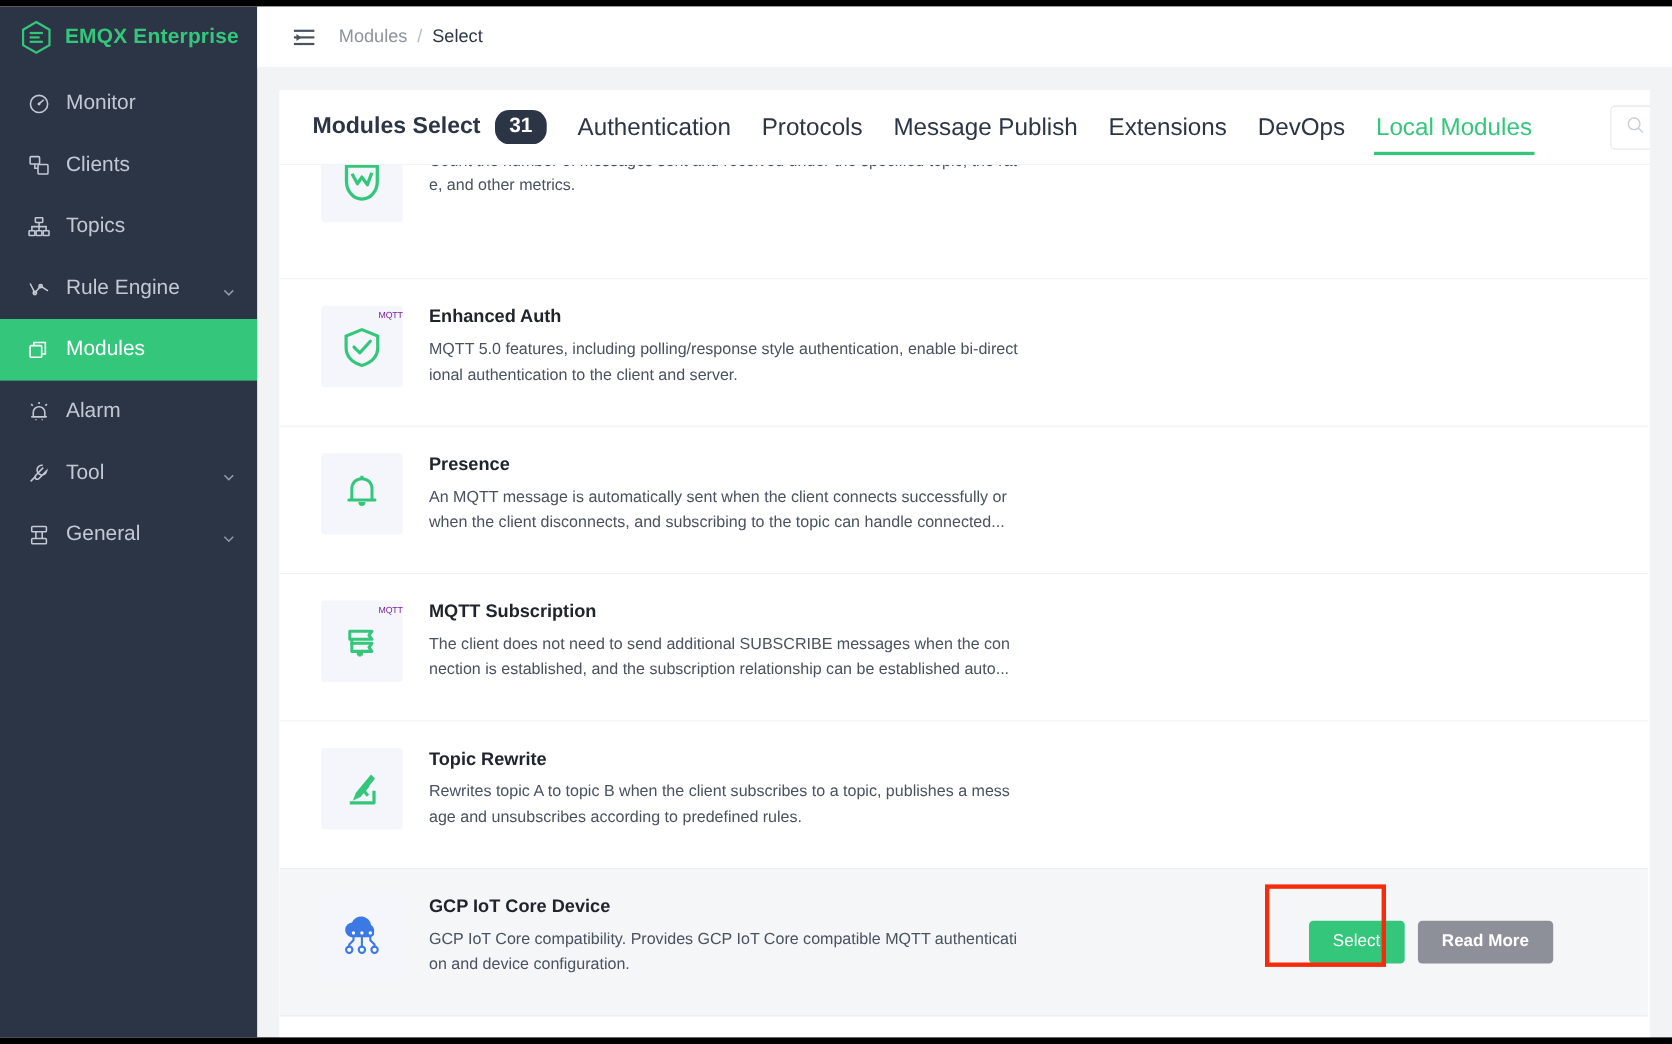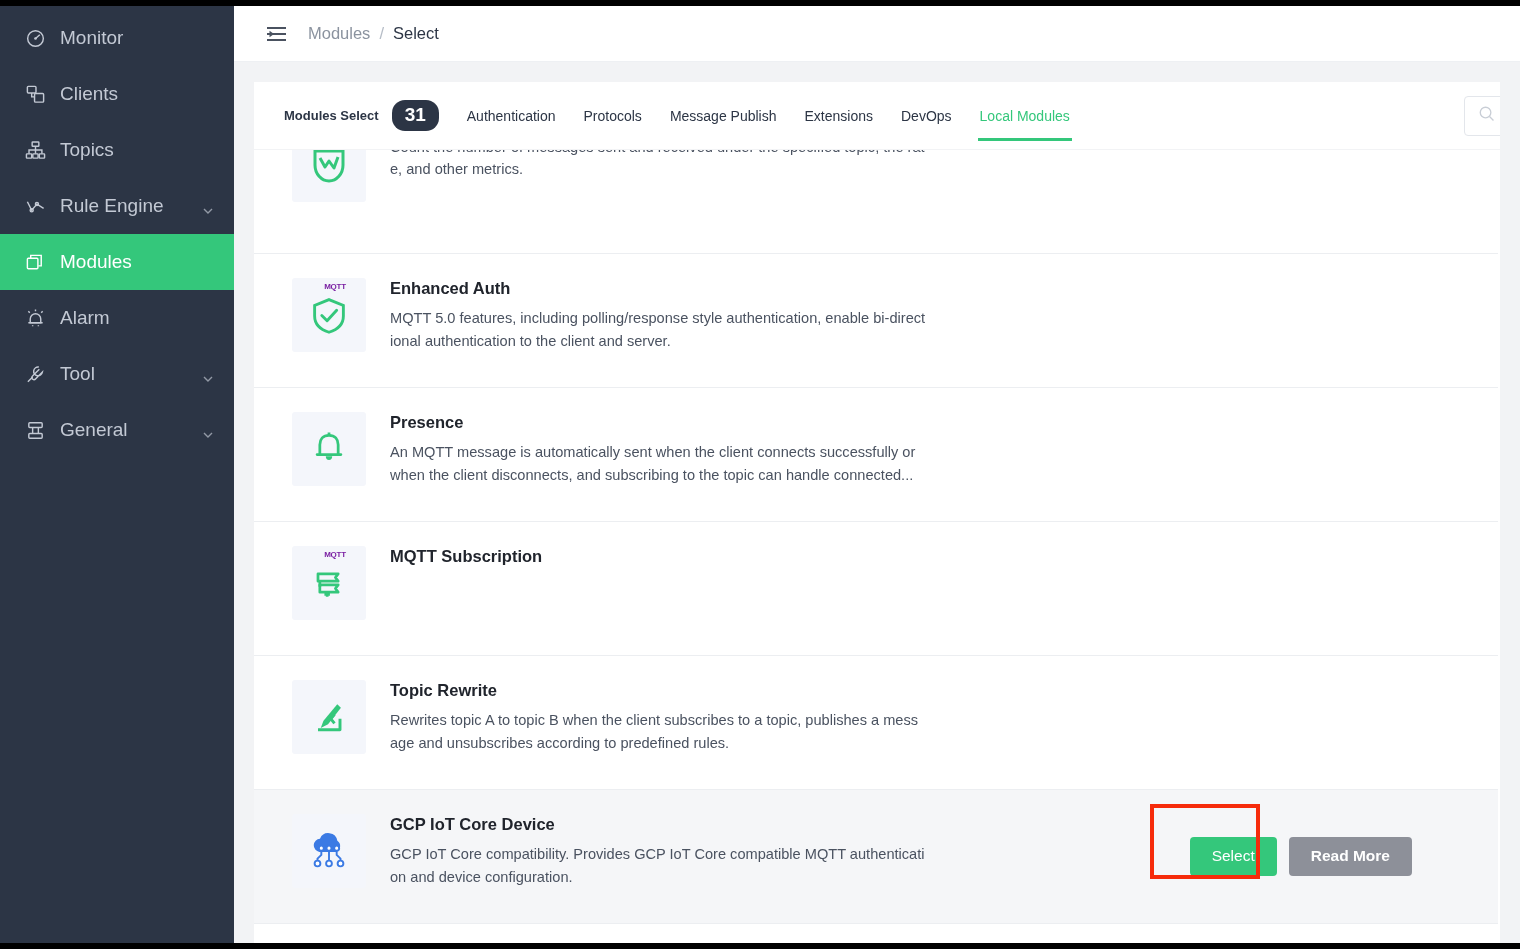--- a/index.html
+++ b/index.html
@@ -132,36 +132,36 @@
     position: relative;
     background: #fff;
   }
   .tab-first {
     display: flex;
     align-items: center;
     gap: 13px;
     margin-right: 14px;
   }
   .tab-first-label {
-    font-size: 13px;
+    font-size: 21px;
     font-weight: bold;
     color: #2c3545;
     white-space: nowrap;
   }
   .count-badge {
     background: #2c3545;
     color: #fff;
     font-size: 19px;
     font-weight: bold;
     border-radius: 13px;
     padding: 4px 13px;
     line-height: 1.2;
   }
   .tab {
-    font-size: 14px;
+    font-size: 22px;
     color: #2c3545;
     padding: 0 14px;
     white-space: nowrap;
     cursor: pointer;
     position: relative;
     height: 100%;
     display: flex;
     align-items: center;
   }
   .tab.active { color: #34c77b; }
@@ -219,23 +219,23 @@
     flex: 0 0 74px;
     background: #f4f6fb;
     border-radius: 3px;
     position: relative;
     display: flex;
     align-items: center;
     justify-content: center;
   }
   .row-icon .mqtt-tag {
     position: absolute;
-    top: 5px; right: 20px;
+    top: 5px; right: 0;
     font-size: 8px;
-    font-weight: bold;
+    font-weight: normal;
     color: #7a1fa2;
     letter-spacing: -.2px;
     line-height: 1;
   }
   .row-icon.plain { background: #f4f6fb; }
 
   .row-body {
     flex: 1 1 auto;
     padding-left: 24px;
     min-width: 0;
@@ -295,20 +295,31 @@
     width: 2px;
     background: #ffffff;
   }
 </style>
 </head>
 <body>
 
 <div id="app">
 
   <aside class="sidebar">
+    <div class="brand">
+      <span class="brand-logo">
+        <svg viewBox="0 0 30 32" width="30" height="32">
+          <polygon points="15,2 27,9 27,23 15,30 3,23 3,9" fill="none" stroke="#34c77b" stroke-width="2"></polygon>
+          <rect x="9" y="11" width="12" height="2" fill="#34c77b"></rect>
+          <rect x="9" y="15" width="9" height="2" fill="#34c77b"></rect>
+          <rect x="9" y="19" width="12" height="2" fill="#34c77b"></rect>
+        </svg>
+      </span>
+      <span class="brand-name">EMQX Enterprise</span>
+    </div>
 
     <nav class="nav">
 
       <div class="nav-item">
         <span class="nav-ico">
           <svg viewBox="0 0 22 22" width="21" height="21" fill="none" stroke="#c3c9d4" stroke-width="1.5">
             <circle cx="11" cy="11" r="8.2"></circle>
               <path d="M11 11 L15.5 7"></path>
               <circle cx="11" cy="11" r="1.4" fill="#c3c9d4" stroke="none"></circle>
           </svg>
@@ -504,20 +515,21 @@
                 <span class="mqtt-tag">MQTT</span>
                 <svg viewBox="0 0 48 48" width="44" height="44" fill="none" stroke="#34c77b" stroke-width="3" stroke-linejoin="round">
                   <path d="M12 14 h22 l-3 4 l3 4 h-22 z"></path>
                   <path d="M14 26 h20 l-3 4 l3 4 h-20 z"></path>
                   <path d="M14 22 v6"></path>
                   <path d="M22 34 v5 M19 36.5 h6"></path>
                 </svg>
               </div>
               <div class="row-body">
                 <div class="row-title">MQTT Subscription</div>
+                <div class="row-desc">The client does not need to send additional SUBSCRIBE messages when the connection is established, and the subscription relationship can be established auto...</div>
               </div>
             </div>
 
             <div class="row">
               <div class="row-icon">
                 <svg viewBox="0 0 48 48" width="44" height="44" fill="none" stroke="#34c77b" stroke-width="3.2" stroke-linejoin="round">
                   <path d="M33 10 L18 28 L15 36 L23 32 L37 14 z" fill="#34c77b" stroke="none"></path>
                   <path d="M12 38 h24 v-12"></path>
                   <path d="M30 21 L26 26 L30 31" fill="none"></path>
                 </svg>

